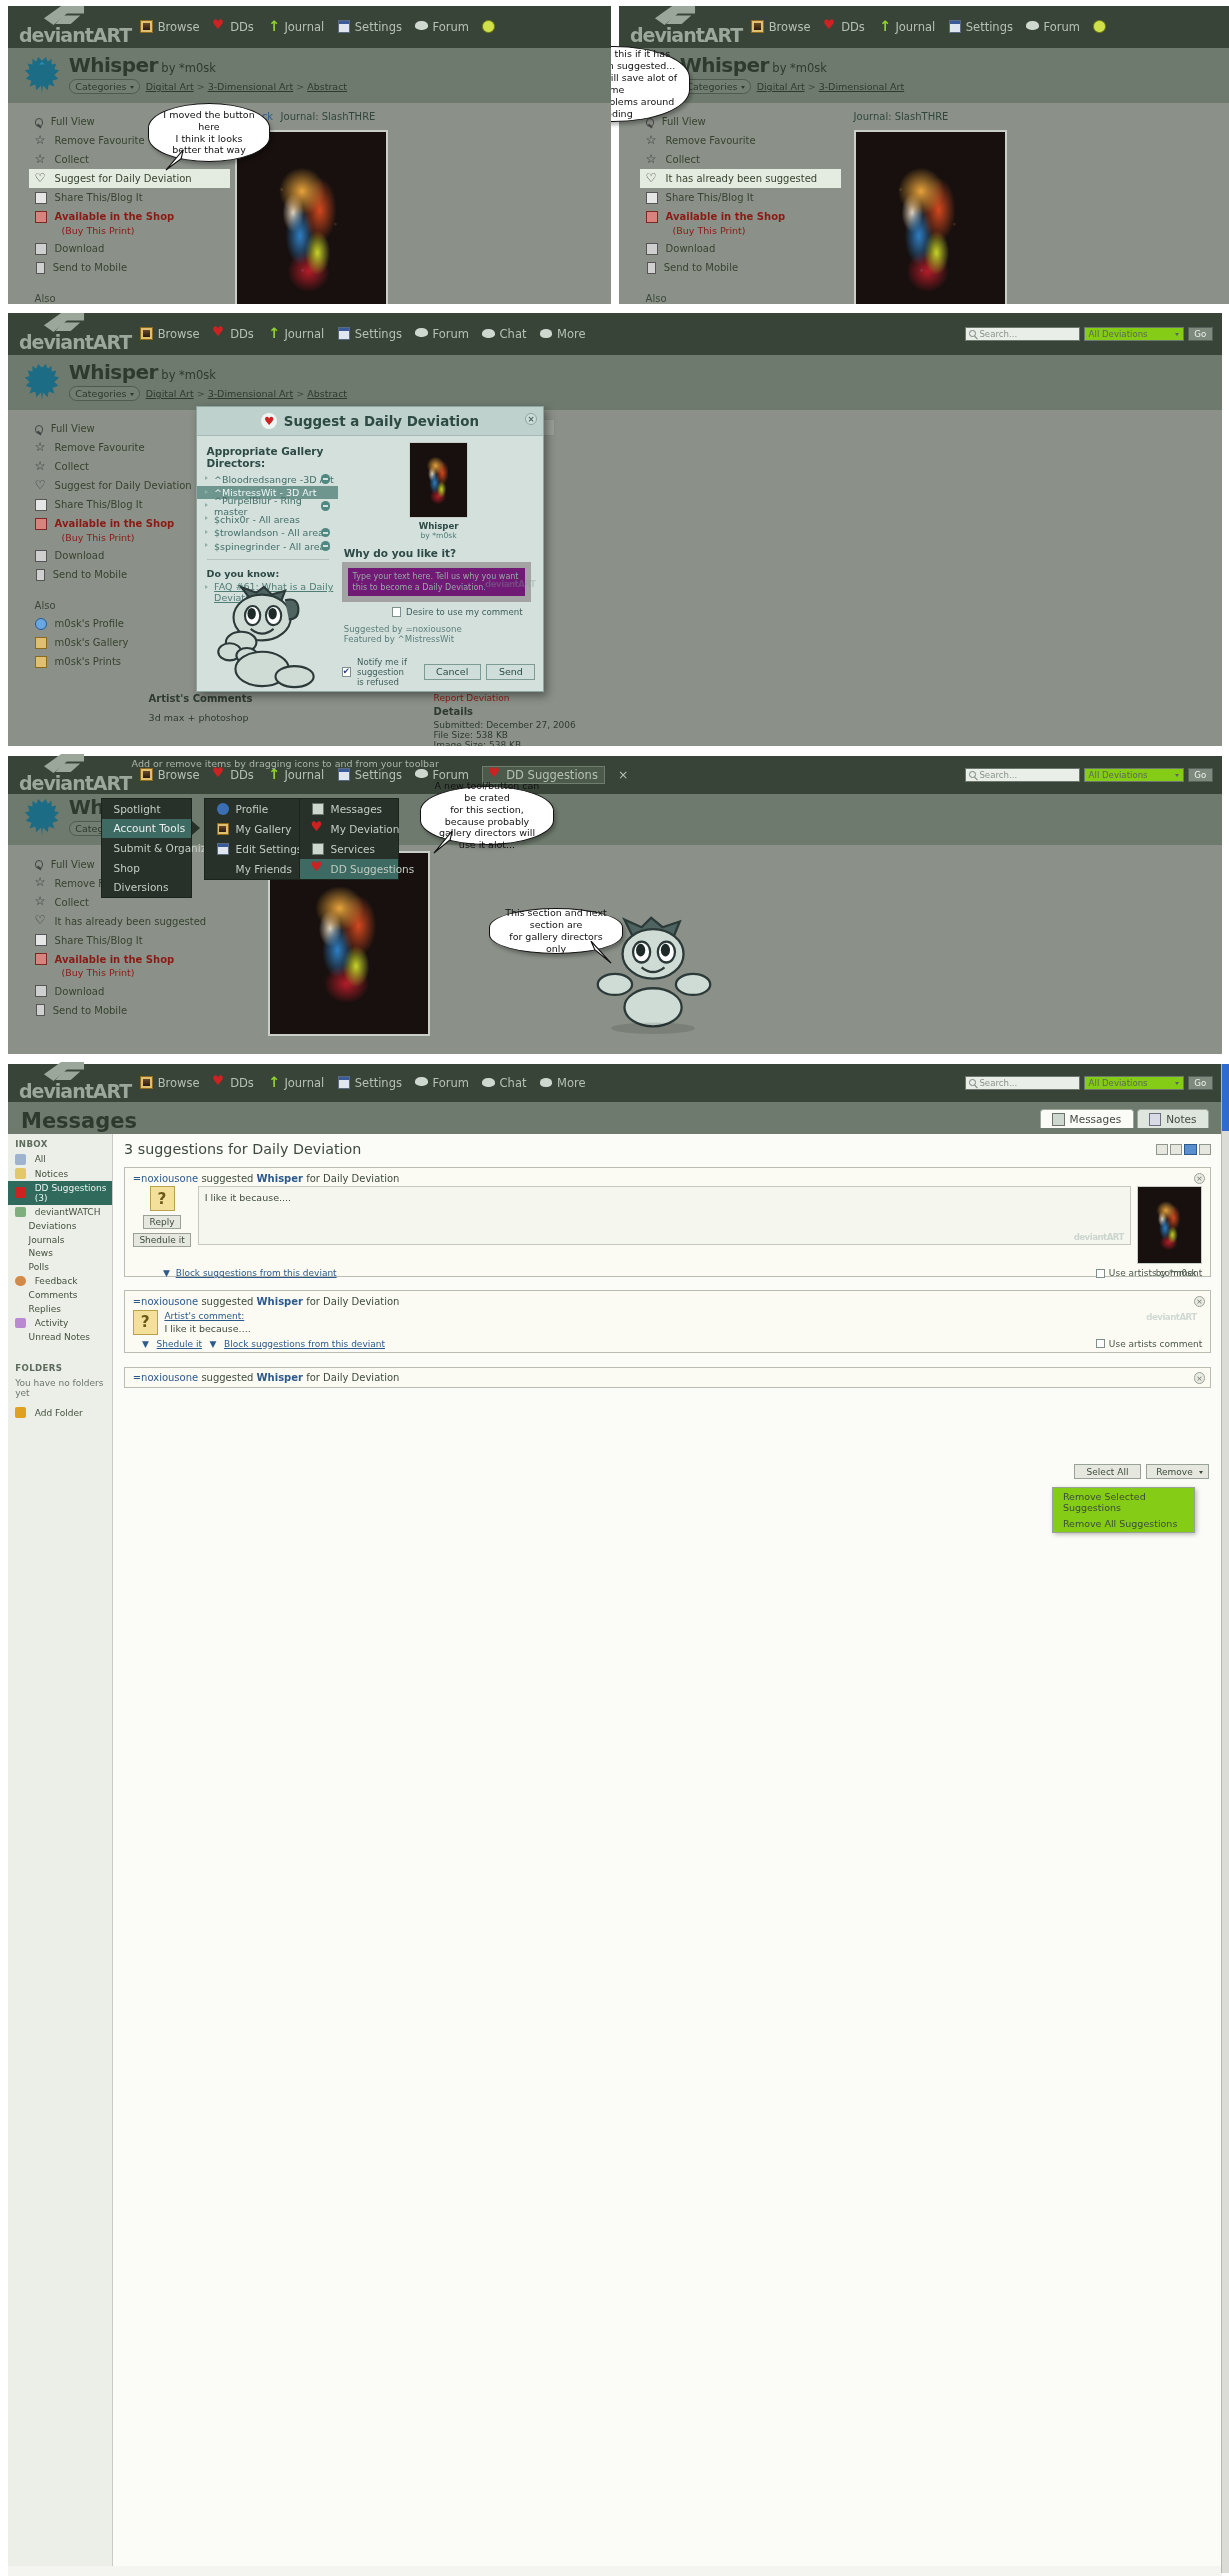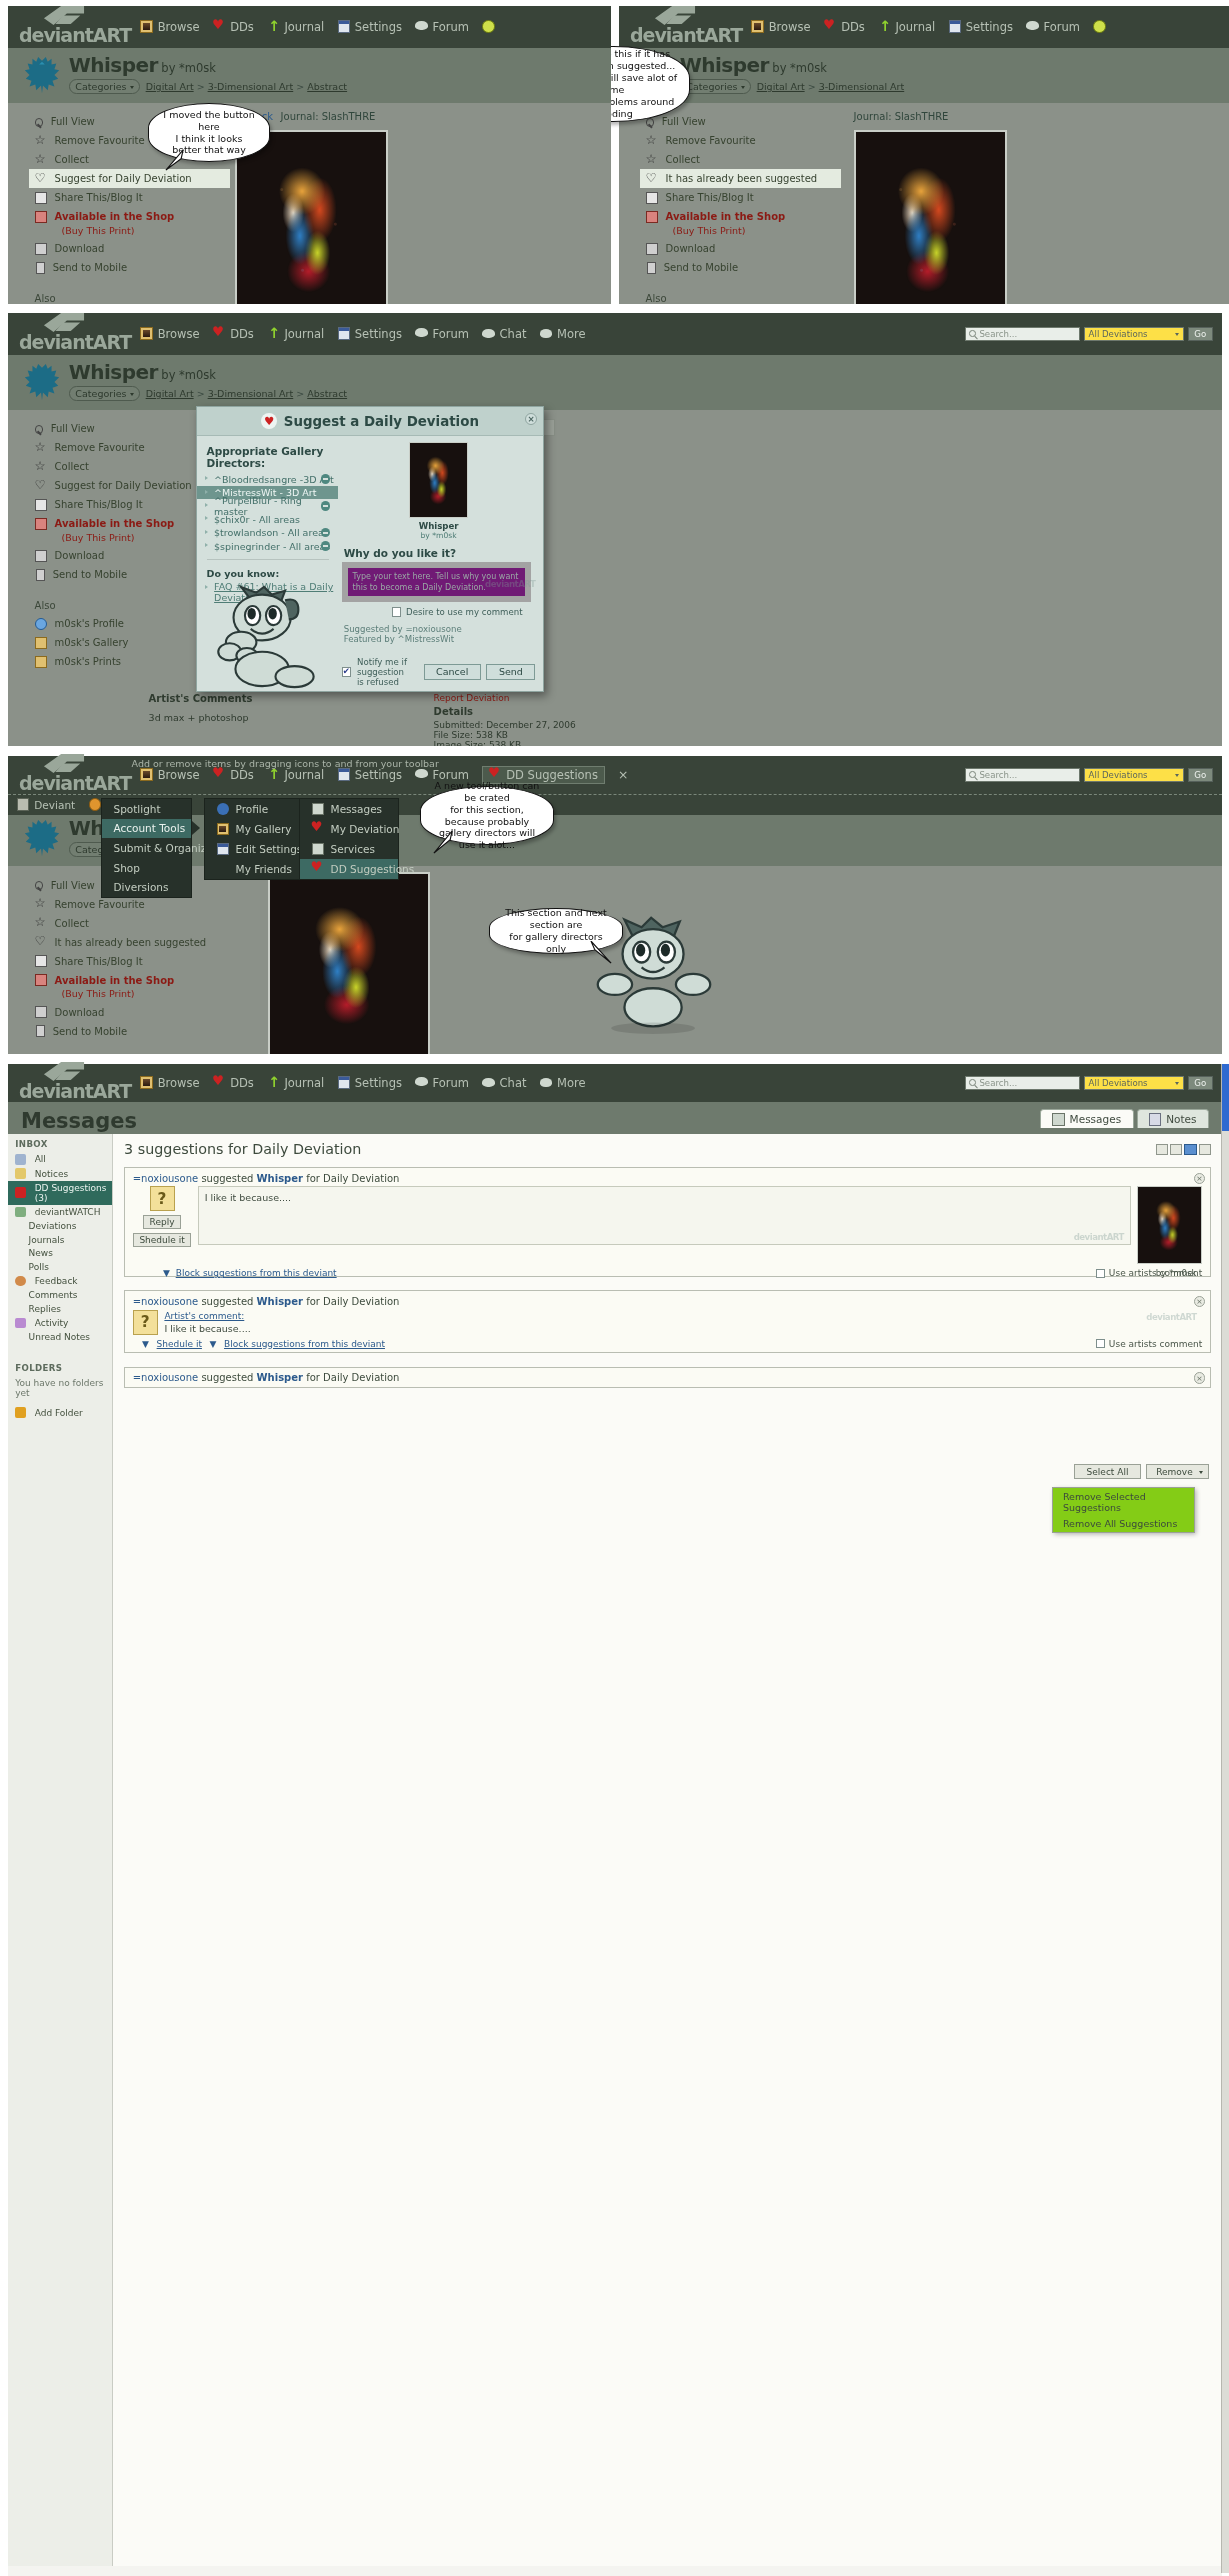--- a/index.html
+++ b/index.html
@@ -56,21 +56,21 @@
   .ic-chat:before{content:"";position:absolute;left:0;top:1.9px;width:12.4px;height:8.6px;background:#cfd8cf;border-radius:50% 50% 45% 45%;}
   .da-search { margin-left:auto; display:flex; align-items:center; gap:3.8px; margin-right:9.5px;}
   .da-search .sbox{
     width:115px;height:14.3px;background:#e9eee9;border:1px solid #6d786d;
     font-size:8.6px;color:#8a948a;padding:1px 2.9px 1px 13.4px;position:relative;
     display:flex;align-items:center;
   }
   .da-search .sbox .mag{position:absolute;left:2.9px;top:2.9px;width:6.7px;height:6.7px;border:1.3px solid #7a857a;border-radius:50%;}
   .da-search .sbox .mag:after{content:"";position:absolute;right:-2.9px;bottom:-1.9px;width:3.8px;height:1.3px;background:#7a857a;transform:rotate(45deg);}
   .da-search .sel{
-    width:100px;height:14.3px;background:#fde047;border:1px solid #6d786d;font-size:8.6px;color:#5c665c;
+    width:100px;height:14.3px;background:#84cc16;border:1px solid #6d786d;font-size:8.6px;color:#5c665c;
     padding:1px 11.5px 1px 3.8px;display:flex;align-items:center;position:relative;
   }
   .da-search .sel:after{content:"";position:absolute;right:3.8px;top:5.7px;border-left:2.9px solid transparent;border-right:2.9px solid transparent;border-top:3.8px solid #5c665c;}
   .da-search .go{
     background:#7d8a7d;color:#eef2ee;border:1px solid #56615b;font-size:8.6px;
     padding:1px 5.7px;height:14.3px;display:flex;align-items:center;
   }
   
   .dev-head{
     background:#6e7a6d;
@@ -777,38 +777,20 @@
           </div>
         <div class="sel">
             <span>All Deviations</span>
           </div>
         <div class="go">Go</div>
       </div>
     </div>
 
     <div style="position:absolute;left:124px;top:1.9px;font-size:9.5px;color:#aab4a8;">Add or remove items by dragging icons to and from your toolbar</div>
 
-    <div class="tb-strip">
-      <div style="display:flex;align-items:center;gap:4.8px;">
-          <i class="ic" style="background:#b9bcb0;border:1px solid #5c6458;"></i>
-          <span>Deviant</span>
-        </div>
-      <div style="display:flex;align-items:center;gap:4.8px;">
-          <i class="ic" style="background:#e0952e;border-radius:50%;border:1px solid #8a5a12;"></i>
-          <span>Help</span>
-        </div>
-      <div style="display:flex;align-items:center;gap:4.8px;">
-          <i class="ic" style="background:transparent;"></i>
-          <span>Today</span>
-        </div>
-      <div style="display:flex;align-items:center;gap:4.8px;">
-          <i class="ic" style="background:#d9837e;border:1px solid #7a2a22;"></i>
-          <span>Shop</span>
-        </div>
-    </div>
 
     <div class="dev-head" style="padding-top:3.8px;">
       <svg class="laurel" viewBox="0 0 44 44">
         <path d="M22 6 L18 2 L16 7 L12 4 L12 10 L7 9 L9 15 L4 16 L9 21 L5 25 L11 27 L9 33 L15 31 L16 37 L21 32 L22 40 L23 32 L28 37 L29 31 L35 33 L33 27 L39 25 L35 21 L40 16 L35 15 L37 9 L32 10 L32 4 L28 7 L26 2 Z" fill="#1c6c86"></path>
       </svg>
       <div>
         <div><span class="dev-title">Whisper</span></div>
         <div class="dev-cats">
           <span class="cat-btn">Categories</span>
         </div>

